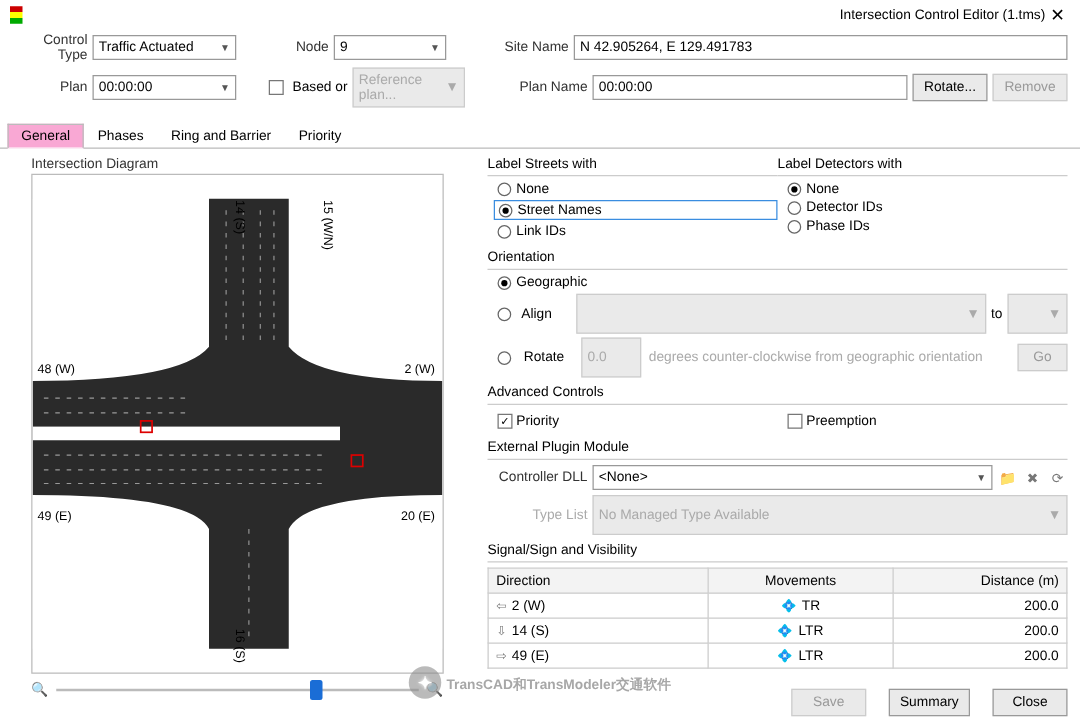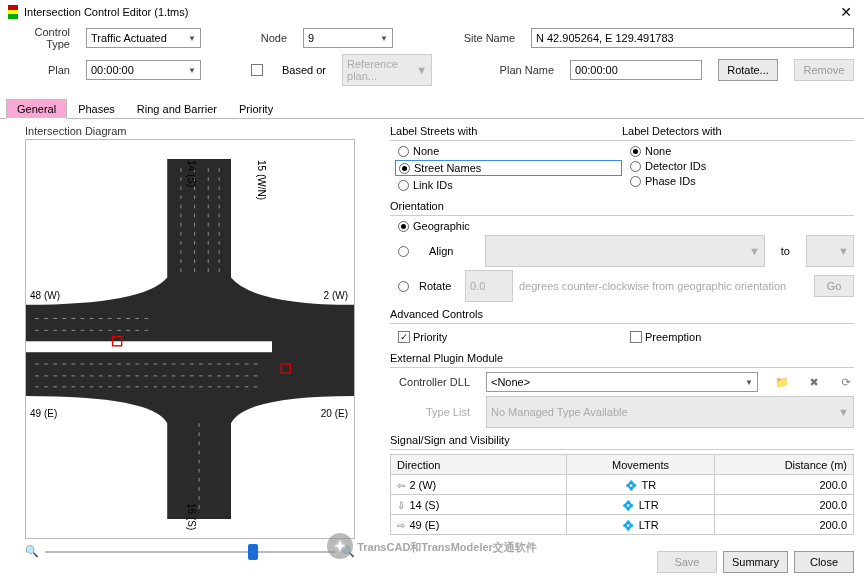--- a/index.html
+++ b/index.html
@@ -1,24 +1,24 @@
 <!DOCTYPE html>
 <html><head>
 <meta charset="utf-8">
 <style>
 * { box-sizing: border-box; margin: 0; padding: 0; font-family: "Segoe UI", Tahoma, sans-serif; font-size: 11px; }
 body { background: #fff; width: 864px; height: 579px; position: relative; overflow: hidden; }
 
 .titlebar { display: flex; align-items: center; padding: 4px 8px; height: 24px; }
 .titlebar .ticon { width: 10px; height: 14px; background: linear-gradient(to bottom, #c00 33%, #ff0 33%, #ff0 66%, #0a0 66%); margin-right: 6px; }
-.titlebar .title { flex: 1; }
+.titlebar .title { flex: 1; text-align: right; }
 .titlebar .close { font-size: 14px; padding: 0 4px; cursor: pointer; }
 
 .top-form { padding: 2px 10px 6px 10px; }
-.form-row { display: flex; align-items: center; margin-bottom: 4px; gap: 16px; }
+.form-row { display: flex; align-items: center; margin-bottom: 4px; gap: 4px; }
 .lbl { text-align: right; color: #333; }
 .lbl.w60 { width: 60px; }
 .select, .input { border: 1px solid #999; background: #fff; height: 20px; padding: 0 4px; display: flex; align-items: center; justify-content: space-between; }
 .select .caret { font-size: 8px; color: #555; }
 .input { justify-content: flex-start; }
 .btn { border: 1px solid #999; background: #eaeaea; height: 22px; min-width: 60px; display: flex; align-items: center; justify-content: center; padding: 0 8px; cursor: pointer; }
 .btn.disabled { color: #999; border-color: #ccc; }
 .chk { width: 12px; height: 12px; border: 1px solid #777; margin-right: 3px; display: inline-flex; align-items: center; justify-content: center; font-size: 9px; }
 
 .tabs { display: flex; border-bottom: 1px solid #bbb; padding-left: 6px; margin-top: 2px; }
@@ -48,21 +48,21 @@
 .disabled-box { background: #eaeaea; border: 1px solid #ccc; color: #aaa; height: 32px; display: flex; align-items: center; padding: 0 4px; }
 .small-input { width: 48px; text-align: center; }
 
 .grid { border: 1px solid #aaa; width: 100%; border-collapse: collapse; }
 .grid th, .grid td { border: 1px solid #ccc; padding: 2px 6px; height: 20px; font-weight: normal; }
 .grid th { background: #f3f3f3; }
 .grid td.r { text-align: right; }
 .grid td.c { text-align: center; }
 .arrow-ico { color: #777; font-size: 10px; margin-right: 4px; }
 
-.footer { position: absolute; bottom: 6px; right: 10px; display: flex; gap: 6px; }
+.footer { position: absolute; bottom: 6px; right: 10px; display: flex; gap: 18px; }
 
 .watermark { position: absolute; bottom: 20px; left: 0; right: 0; text-align: center; font-size: 20px; color: rgba(120,120,120,0.65); font-weight: bold; pointer-events: none; text-shadow: 0 0 3px #fff; }
 .wx { display: inline-flex; width: 26px; height: 26px; border-radius: 50%; background: rgba(140,140,140,0.6); color: #fff; align-items: center; justify-content: center; font-size: 14px; margin-right: 4px; vertical-align: middle; }
 
 svg.road-svg { width: 100%; height: 100%; }
 .icon-btn { width: 16px; height: 16px; display: inline-flex; align-items: center; justify-content: center; cursor: pointer; color: #777; }
 </style>
 </head>
 <body>
 
@@ -200,21 +200,21 @@
       </div>
     </div>
 
     <div class="group">
       <div class="group-title">Orientation</div>
         <div class="hr"></div>
       <div class="opt-row">
           <span class="radio on"></span>
           <span>Geographic</span>
         </div>
-      <div class="opt-row" style="gap:16px">
+      <div class="opt-row" style="gap:4px">
         <span class="radio"></span>
           <span style="width:40px">Align</span>
         <div class="disabled-box" style="flex:1;justify-content:flex-end">
             <span class="caret">▼</span>
           </div>
         <span>to</span>
         <div class="disabled-box" style="width:48px;justify-content:flex-end">
             <span class="caret">▼</span>
           </div>
       </div>

